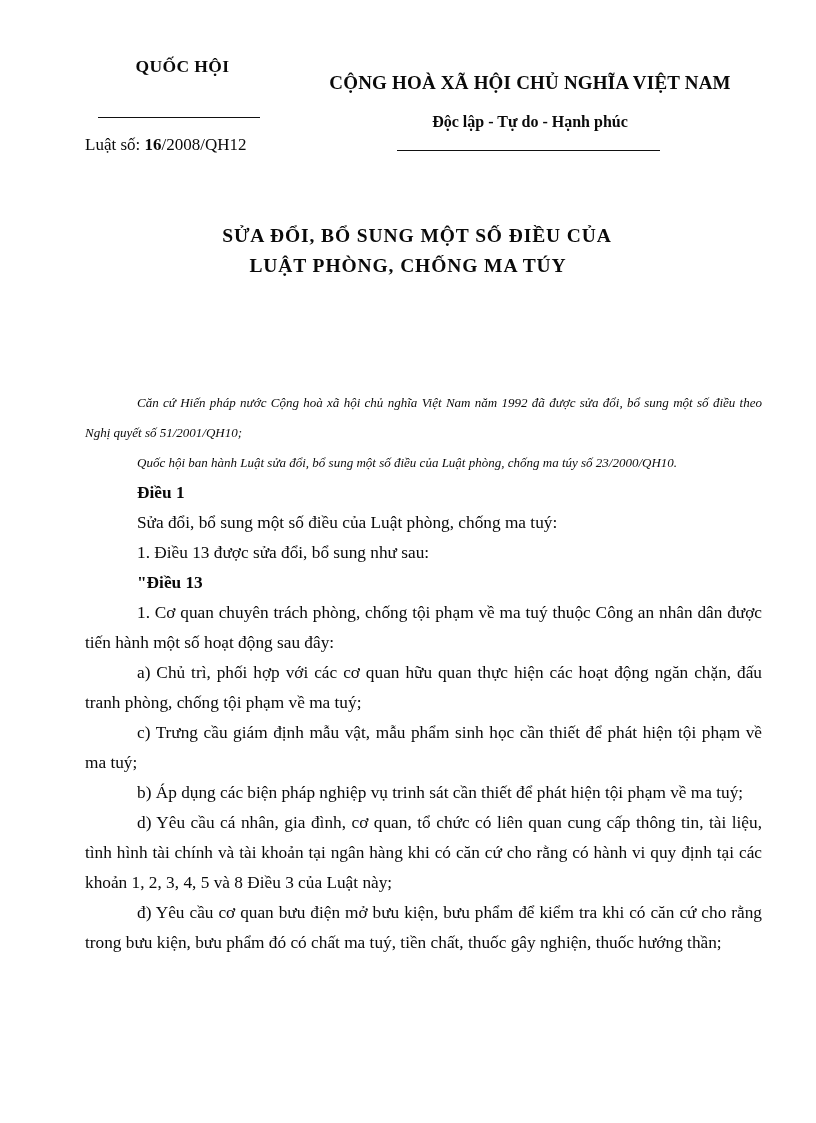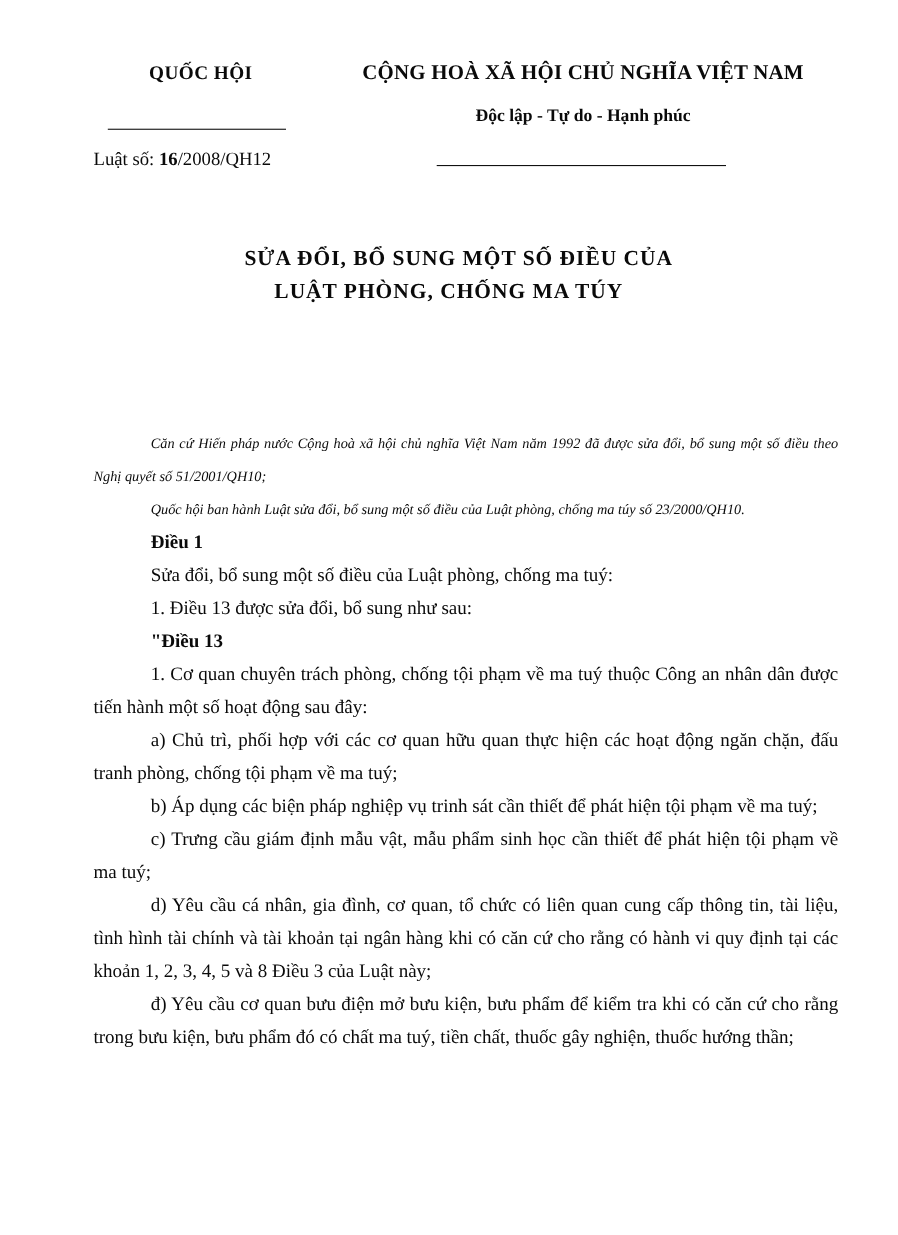--- a/index.html
+++ b/index.html
@@ -33,21 +33,21 @@
   .hdr-left {
     position: absolute;
     left: 85px;
     top: 0;
     width: 195px;
     text-align: center;
   }
   .hdr-right {
     position: absolute;
     left: 300px;
-    top: 0;
+    top: 16px;
     width: 460px;
     text-align: center;
   }
   .org-name {
     font-size: 17.5px;
     font-weight: bold;
     letter-spacing: 0.4px;
     line-height: 20px;
     white-space: nowrap;
   }
@@ -201,22 +201,22 @@
     <p class="para flush">Sửa đổi, bổ sung một số điều của Luật phòng, chống ma tuý:</p>
 
     <p class="para flush">1. Điều 13 được sửa đổi, bổ sung như sau:</p>
 
     <p class="heading-quote">"Điều 13</p>
 
     <p class="para">1. Cơ quan chuyên trách phòng, chống tội phạm về ma tuý thuộc Công an nhân dân được tiến hành một số hoạt động sau đây:</p>
 
     <p class="para">a) Chủ trì, phối hợp với các cơ quan hữu quan thực hiện các hoạt động ngăn chặn, đấu tranh phòng, chống tội phạm về ma tuý;</p>
 
+    <p class="para">c) Trưng cầu giám định mẫu vật, mẫu phẩm sinh học cần thiết để phát hiện tội phạm về ma tuý;</p>
+
     <p class="para">b) Áp dụng các biện pháp nghiệp vụ trinh sát cần thiết để phát hiện tội phạm về ma tuý;</p>
-
-    <p class="para">c) Trưng cầu giám định mẫu vật, mẫu phẩm sinh học cần thiết để phát hiện tội phạm về ma tuý;</p>
 
     <p class="para">d) Yêu cầu cá nhân, gia đình, cơ quan, tổ chức có liên quan cung cấp thông tin, tài liệu, tình hình tài chính và tài khoản tại ngân hàng khi có căn cứ cho rằng có hành vi quy định tại các khoản 1, 2, 3, 4, 5 và 8 Điều 3 của Luật này;</p>
 
     <p class="para">đ) Yêu cầu cơ quan bưu điện mở bưu kiện, bưu phẩm để kiểm tra khi có căn cứ cho rằng trong bưu kiện, bưu phẩm đó có chất ma tuý, tiền chất, thuốc gây nghiện, thuốc hướng thần;</p>
 
   </div>
 </div>
 
 </body></html>

